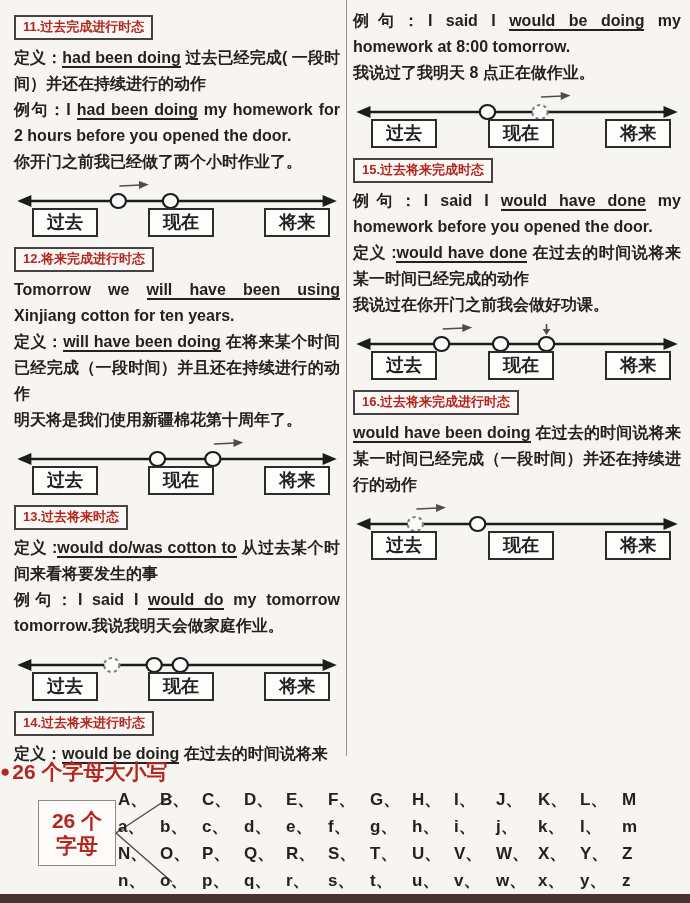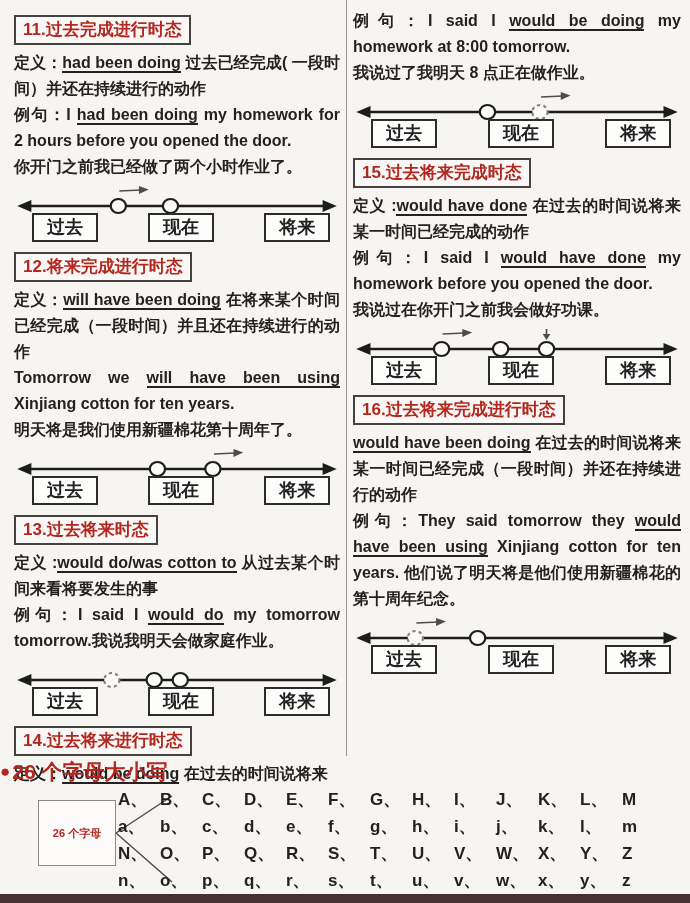--- a/index.html
+++ b/index.html
@@ -15,21 +15,21 @@
   .col { position:absolute; top:0; }
   .col-left  { left:14px;  width:326px; padding-top:12px; }
   .col-right { left:353px; width:328px; padding-top:8px; }
   .sec { margin-bottom:7px; }
   .h-box {
     display:inline-block;
     border:2px solid #454240;
     padding:1px 7px 2px;
     color:var(--accent,#b3271f);
     font-weight:700;
-    font-size:17px;
+    font-size:13px;
     margin:3px 0 5px;
     background:rgba(255,255,255,.35);
   }
   p.line {
     font-size:16px; font-weight:700; line-height:26px;
     text-align:justify;
   }
   span.u { border-bottom:2px solid #242122; }
   
   .tl { position:relative; margin:4px 0 6px; }
@@ -40,22 +40,22 @@
     font-size:18px; font-weight:700; line-height:24px;
     padding:0 13px 1px; min-width:64px; text-align:right;
   }
   
   .letters { position:absolute; left:0; top:756px; width:690px; height:138px; }
   .letters-title { text-align:left; font-size:21px; font-weight:700; color:var(--accent,#b3271f); padding-top:2px; }
   .letters-title .bullet { font-size:17px; vertical-align:2px; margin-right:2px; }
   .letters-box {
     position:absolute; left:38px; top:44px; width:78px; height:66px;
     border:1.5px solid #8d8b89; background:#fcfbf9;
-    display:flex; justify-content:center; align-items:center;
-    color:var(--accent,#b3271f); font-size:11px; font-weight:700; line-height:25px;
+    display:flex; flex-direction:column; justify-content:center; align-items:center;
+    color:var(--accent,#b3271f); font-size:21px; font-weight:700; line-height:25px;
   }
   .fan { position:absolute; left:114px; top:30px; width:62px; height:104px; }
   .letter-rows { position:absolute; left:118px; right:26px; top:30px; }
   .letter-row { display:flex; height:27px; align-items:center; }
   .letter-cell { flex:1; font-size:17px; font-weight:700; }
   .bottom-bar { position:absolute; left:0; bottom:0; width:690px; height:9px; background:var(--bar,#453231); }
 </style>
 </head>
 <body>
 
@@ -81,22 +81,22 @@
         <div class="tl-row">
           <div class="tl-box">过去</div>
           <div class="tl-box">现在</div>
           <div class="tl-box">将来</div>
         </div>
       </div>
   </section>
 
   <section class="sec">
     <div class="h-box">12.将来完成进行时态</div>
+    <p class="line"><span>Tomorrow we </span><span class="u">will have been using</span><span> Xinjiang cotton for ten years.</span></p>
     <p class="line"><span>定义：</span><span class="u">will have been doing</span><span> 在将来某个时间已经完成（一段时间）并且还在持续进行的动作</span></p>
-    <p class="line"><span>Tomorrow we </span><span class="u">will have been using</span><span> Xinjiang cotton for ten years.</span></p>
     <p class="line">明天将是我们使用新疆棉花第十周年了。</p>
     <div class="tl">
         <svg class="tl-svg" viewBox="0 0 300 32" preserveAspectRatio="none">
           <line x1="14" y1="22" x2="286" y2="22" stroke="#1c1c1c" stroke-width="2.6"></line>
           <polygon points="3,22 16,16 16,28" fill="#1c1c1c"></polygon>
           <polygon points="297,22 284,16 284,28" fill="#1c1c1c"></polygon>
           <circle cx="132" cy="22" r="7" fill="#fcfbfa" stroke="#1c1c1c" stroke-width="2"></circle>
           <circle cx="183" cy="22" r="7" fill="#fcfbfa" stroke="#1c1c1c" stroke-width="2"></circle>
           <line x1="184" y1="7" x2="204" y2="6" stroke="#4f4d4b" stroke-width="1.5"></line>
           <polygon points="211,5.5 202,2 202,10" fill="#4f4d4b"></polygon>
@@ -155,22 +155,22 @@
         <div class="tl-row">
           <div class="tl-box">过去</div>
           <div class="tl-box">现在</div>
           <div class="tl-box">将来</div>
         </div>
       </div>
   </section>
 
   <section class="sec">
     <div class="h-box">15.过去将来完成时态</div>
+    <p class="line"><span>例句：I said I </span><span class="u">would have done</span><span> my homework before you opened the door.</span></p>
     <p class="line"><span>定义 :</span><span class="u">would have done</span><span> 在过去的时间说将来某一时间已经完成的动作</span></p>
-    <p class="line"><span>例句：I said I </span><span class="u">would have done</span><span> my homework before you opened the door.</span></p>
     <p class="line">我说过在你开门之前我会做好功课。</p>
     <div class="tl">
         <svg class="tl-svg" viewBox="0 0 300 32" preserveAspectRatio="none">
           <line x1="14" y1="22" x2="286" y2="22" stroke="#1c1c1c" stroke-width="2.6"></line>
           <polygon points="3,22 16,16 16,28" fill="#1c1c1c"></polygon>
           <polygon points="297,22 284,16 284,28" fill="#1c1c1c"></polygon>
           <circle cx="81" cy="22" r="7" fill="#fcfbfa" stroke="#1c1c1c" stroke-width="2"></circle>
           <line x1="82" y1="7" x2="102" y2="6" stroke="#4f4d4b" stroke-width="1.5"></line>
           <polygon points="109,5.5 100,2 100,10" fill="#4f4d4b"></polygon>
           <circle cx="135" cy="22" r="7" fill="#fcfbfa" stroke="#1c1c1c" stroke-width="2"></circle>
@@ -182,21 +182,20 @@
           <div class="tl-box">过去</div>
           <div class="tl-box">现在</div>
           <div class="tl-box">将来</div>
         </div>
       </div>
   </section>
 
   <section class="sec">
     <div class="h-box">16.过去将来完成进行时态</div>
     <p class="line"><span class="u">would have been doing</span><span> 在过去的时间说将来某一时间已经完成（一段时间）并还在持续进行的动作</span></p>
-    <p class="line"><span>例句：They said tomorrow they </span><span class="u">would have been using</span><span> Xinjiang cotton for ten years. 他们说了明天将是他们使用新疆棉花的第十周年纪念。</span></p>
     <div class="tl">
         <svg class="tl-svg" viewBox="0 0 300 32" preserveAspectRatio="none">
           <line x1="14" y1="22" x2="286" y2="22" stroke="#1c1c1c" stroke-width="2.6"></line>
           <polygon points="3,22 16,16 16,28" fill="#1c1c1c"></polygon>
           <polygon points="297,22 284,16 284,28" fill="#1c1c1c"></polygon>
           <circle cx="57" cy="22" r="7" fill="#fcfbfa" stroke="#808080" stroke-width="2" stroke-dasharray="3 3"></circle>
           <line x1="58" y1="7" x2="78" y2="6" stroke="#4f4d4b" stroke-width="1.5"></line>
           <polygon points="85,5.5 76,2 76,10" fill="#4f4d4b"></polygon>
           <circle cx="114" cy="22" r="7" fill="#fcfbfa" stroke="#1c1c1c" stroke-width="2"></circle>
         </svg>

